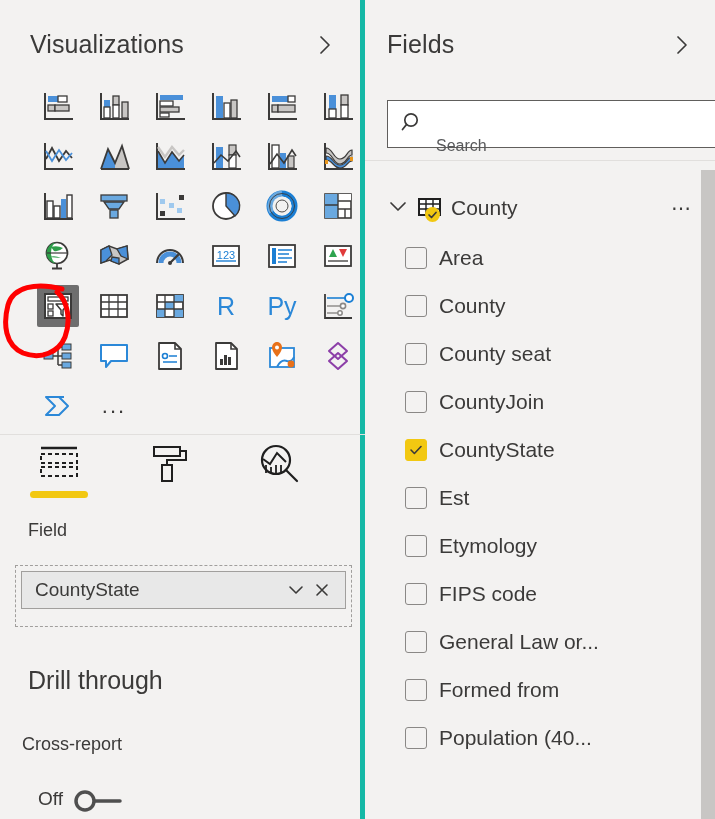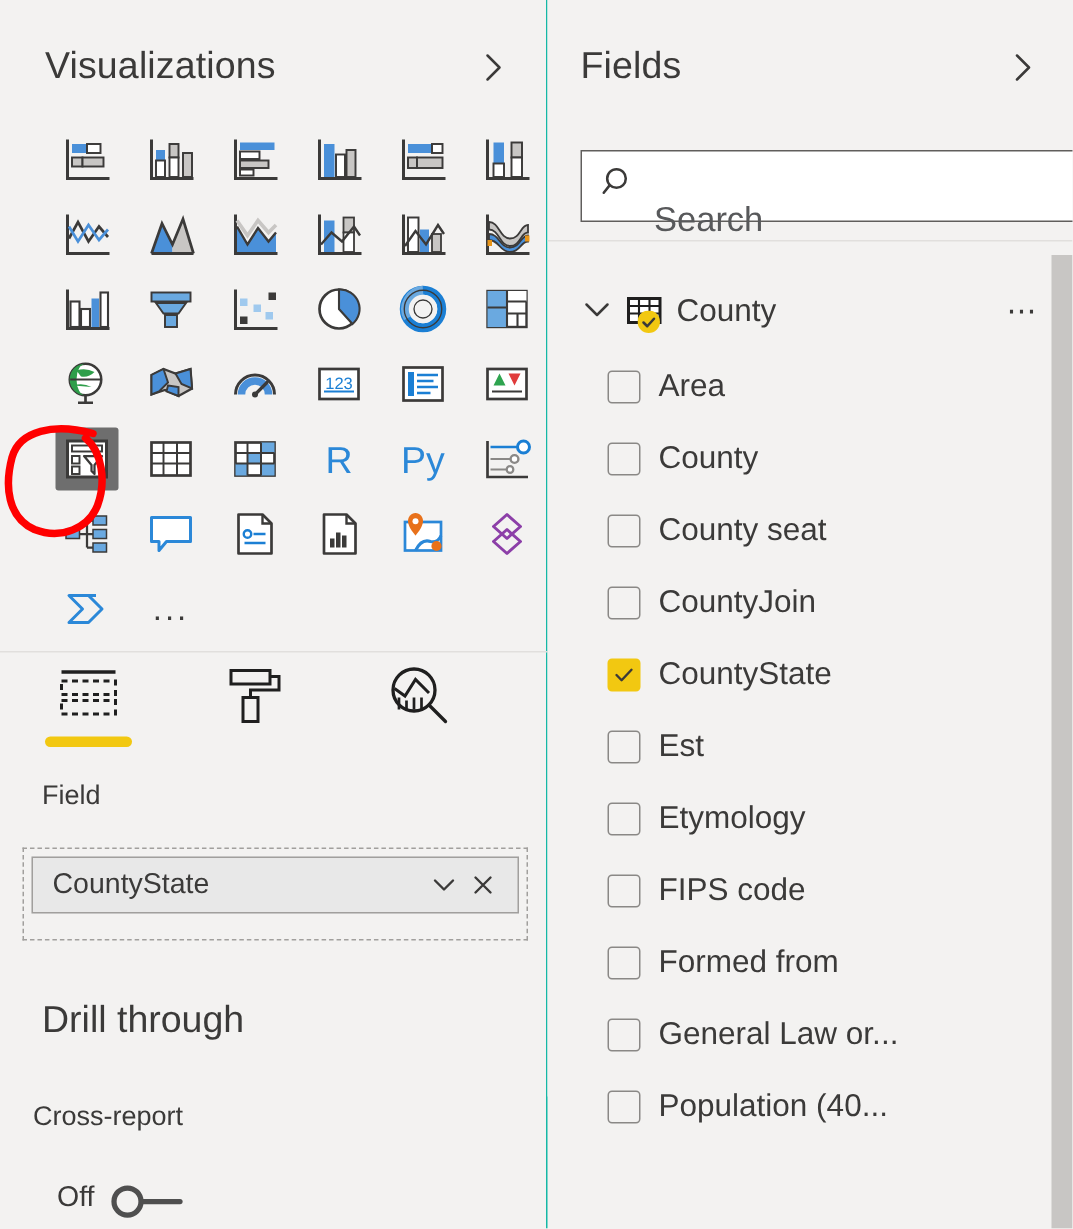--- a/index.html
+++ b/index.html
@@ -8,21 +8,21 @@
     font-family: "Liberation Sans", sans-serif;
     background: #f3f2f1;
     overflow: hidden;
   }
   .app { position: relative; width: 715px; height: 819px; display: flex; }
 
   
   .viz-pane {
     width: 365px; height: 819px;
     background: #f3f2f1;
-    border-right: 1px solid #14b8a6;
+    border-right: 5px solid #14b8a6;
     position: relative;
   }
   .pane-header {
     display: flex; align-items: center; justify-content: space-between;
     padding: 30px 22px 0 30px;
   }
   .pane-title { font-size: 25px; color: #3b3a39; font-weight: 400; letter-spacing: .1px; }
   .chev-collapse {
     width: 26px; height: 26px; display: flex; align-items: center; justify-content: center;
     cursor: pointer;
@@ -104,21 +104,21 @@
     display: flex; align-items: center; justify-content: space-between;
     padding: 30px 20px 0 22px;
   }
   .search-box {
     position: absolute; left: 22px; top: 100px; width: 345px; height: 48px;
     background: #ffffff; border: 1px solid #605e5c;
     display: flex; align-items: center; padding-left: 13px; gap: 12px;
   }
   .search-input {
     border: none; outline: none; background: transparent;
-    font-family: "Liberation Sans", sans-serif; font-size: 23px; color: #4c1d95;
+    font-family: "Liberation Sans", sans-serif; font-size: 16px; color: #4c1d95;
     width: 250px;
     margin-top: 44px;
   }
   .search-input::placeholder { color: #58595b; opacity: 1; }
   .fields-sep { position: absolute; left: 0; top: 160px; width: 350px; height: 1px; background: #e1dfdd; }
 
   .table-row {
     position: absolute; left: 22px; top: 190px; width: 310px; height: 36px;
     display: flex; align-items: center; gap: 8px; cursor: pointer;
   }
@@ -620,25 +620,25 @@
         <div class="field-row">
           <span class="cbx"></span>
           <span class="field-name">Etymology</span>
         </div>
         <div class="field-row">
           <span class="cbx"></span>
           <span class="field-name">FIPS code</span>
         </div>
         <div class="field-row">
           <span class="cbx"></span>
+          <span class="field-name">General Law or...</span>
+        </div>
+        <div class="field-row">
+          <span class="cbx"></span>
           <span class="field-name">Formed from</span>
-        </div>
-        <div class="field-row">
-          <span class="cbx"></span>
-          <span class="field-name">General Law or...</span>
         </div>
         <div class="field-row">
           <span class="cbx"></span>
           <span class="field-name">Population (40...</span>
         </div>
       </div>
 
     <div class="scrollbar">
       <div class="scroll-thumb"></div>
     </div>

